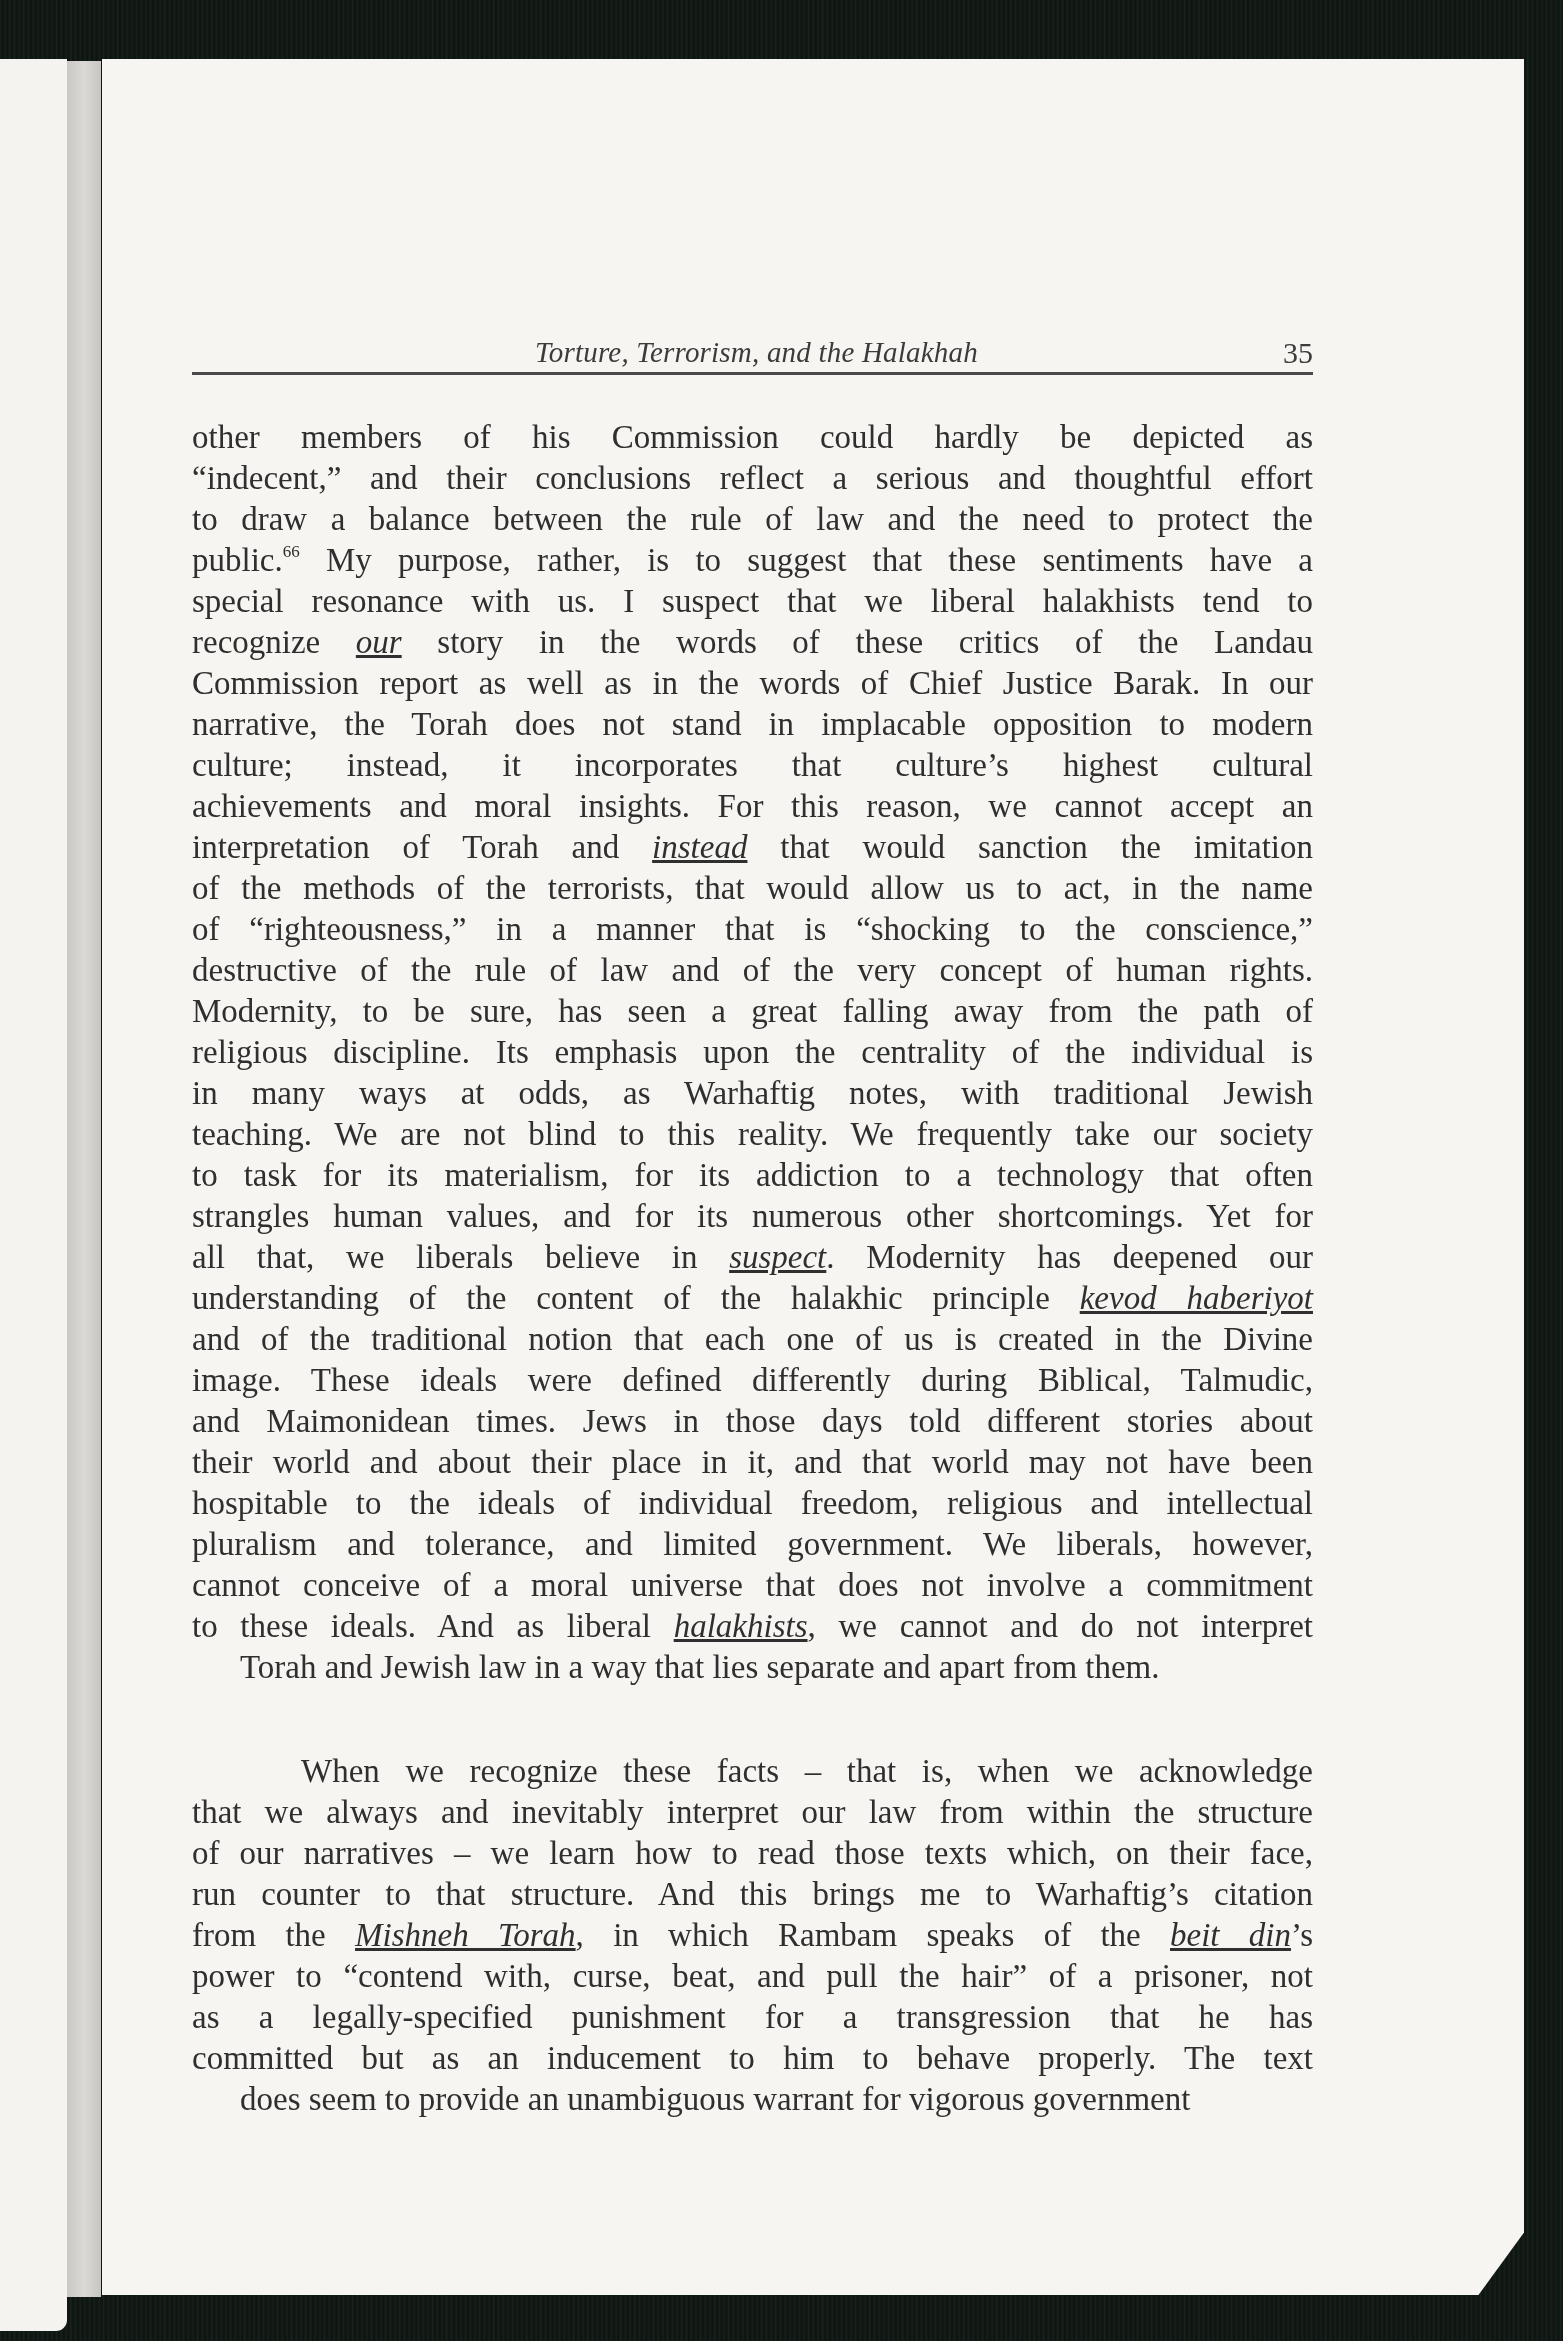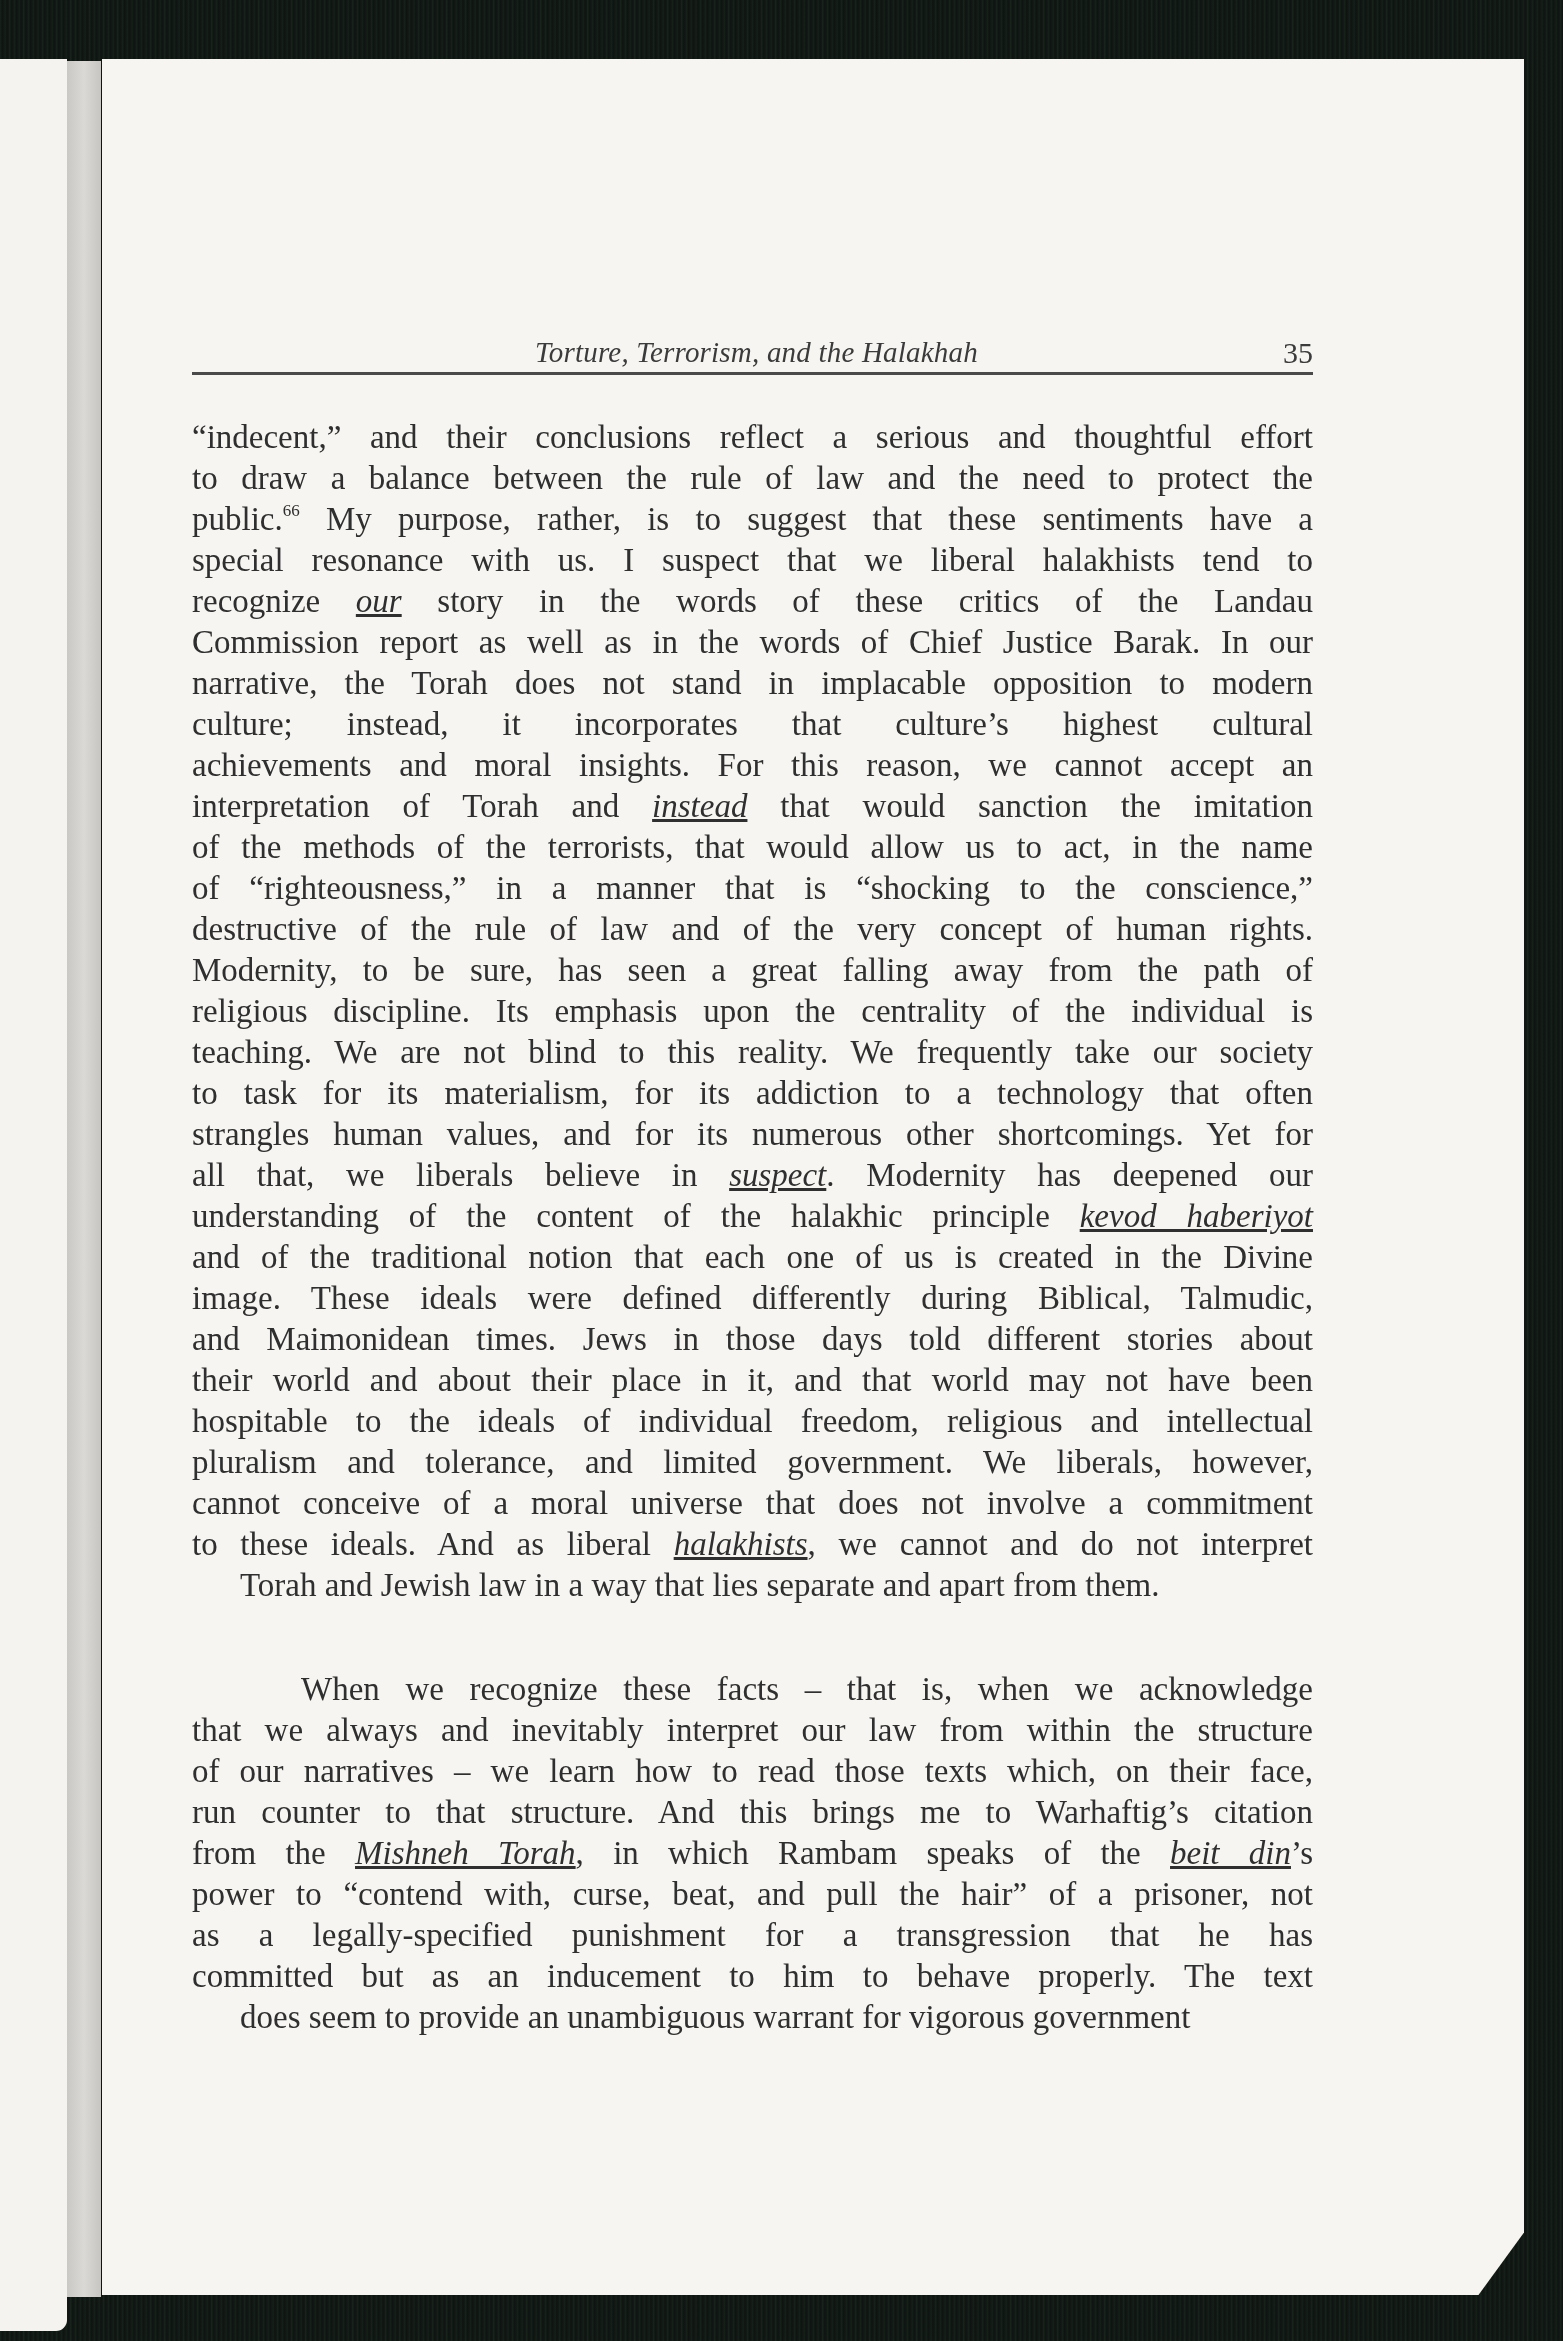--- a/index.html
+++ b/index.html
@@ -123,35 +123,37 @@
 <div class="gutter"></div>
 <div class="page"></div>
 
 <div class="running-head">
   <span class="title">Torture, Terrorism, and the Halakhah</span>
   <span class="folio">35</span>
 </div>
 
 <div class="body-text" id="body-text">
     <div>
+      <span class="line"><span>other members of his Commission could hardly be depicted as</span></span>
       <span class="line"><span>“indecent,” and their conclusions reflect a serious and thoughtful effort</span></span>
       <span class="line"><span>to draw a balance between the rule of law and the need to protect the</span></span>
       <span class="line"><span>public.</span><sup class="fn">66</sup><span> My purpose, rather, is to suggest that these sentiments have a</span></span>
       <span class="line"><span>special resonance with us. I suspect that we liberal halakhists tend to</span></span>
       <span class="line"><span>recognize </span><span class="it">our</span><span> story in the words of these critics of the Landau</span></span>
       <span class="line"><span>Commission report as well as in the words of Chief Justice Barak. In our</span></span>
       <span class="line"><span>narrative, the Torah does not stand in implacable opposition to modern</span></span>
       <span class="line"><span>culture; instead, it incorporates that culture’s highest cultural</span></span>
       <span class="line"><span>achievements and moral insights. For this reason, we cannot accept an</span></span>
       <span class="line"><span>interpretation of Torah and </span><span class="it">instead</span><span> that would sanction the imitation</span></span>
       <span class="line"><span>of the methods of the terrorists, that would allow us to act, in the name</span></span>
       <span class="line"><span>of “righteousness,” in a manner that is “shocking to the conscience,”</span></span>
       <span class="line"><span>destructive of the rule of law and of the very concept of human rights.</span></span>
       <span class="line"><span>Modernity, to be sure, has seen a great falling away from the path of</span></span>
       <span class="line"><span>religious discipline. Its emphasis upon the centrality of the individual is</span></span>
+      <span class="line"><span>in many ways at odds, as Warhaftig notes, with traditional Jewish</span></span>
       <span class="line"><span>teaching. We are not blind to this reality. We frequently take our society</span></span>
       <span class="line"><span>to task for its materialism, for its addiction to a technology that often</span></span>
       <span class="line"><span>strangles human values, and for its numerous other shortcomings. Yet for</span></span>
       <span class="line"><span>all that, we liberals believe in </span><span class="it">suspect</span><span>. Modernity has deepened our</span></span>
       <span class="line"><span>understanding of the content of the halakhic principle </span><span class="it">kevod haberiyot</span></span>
       <span class="line"><span>and of the traditional notion that each one of us is created in the Divine</span></span>
       <span class="line"><span>image. These ideals were defined differently during Biblical, Talmudic,</span></span>
       <span class="line"><span>and Maimonidean times. Jews in those days told different stories about</span></span>
       <span class="line"><span>their world and about their place in it, and that world may not have been</span></span>
       <span class="line"><span>hospitable to the ideals of individual freedom, religious and intellectual</span></span>

